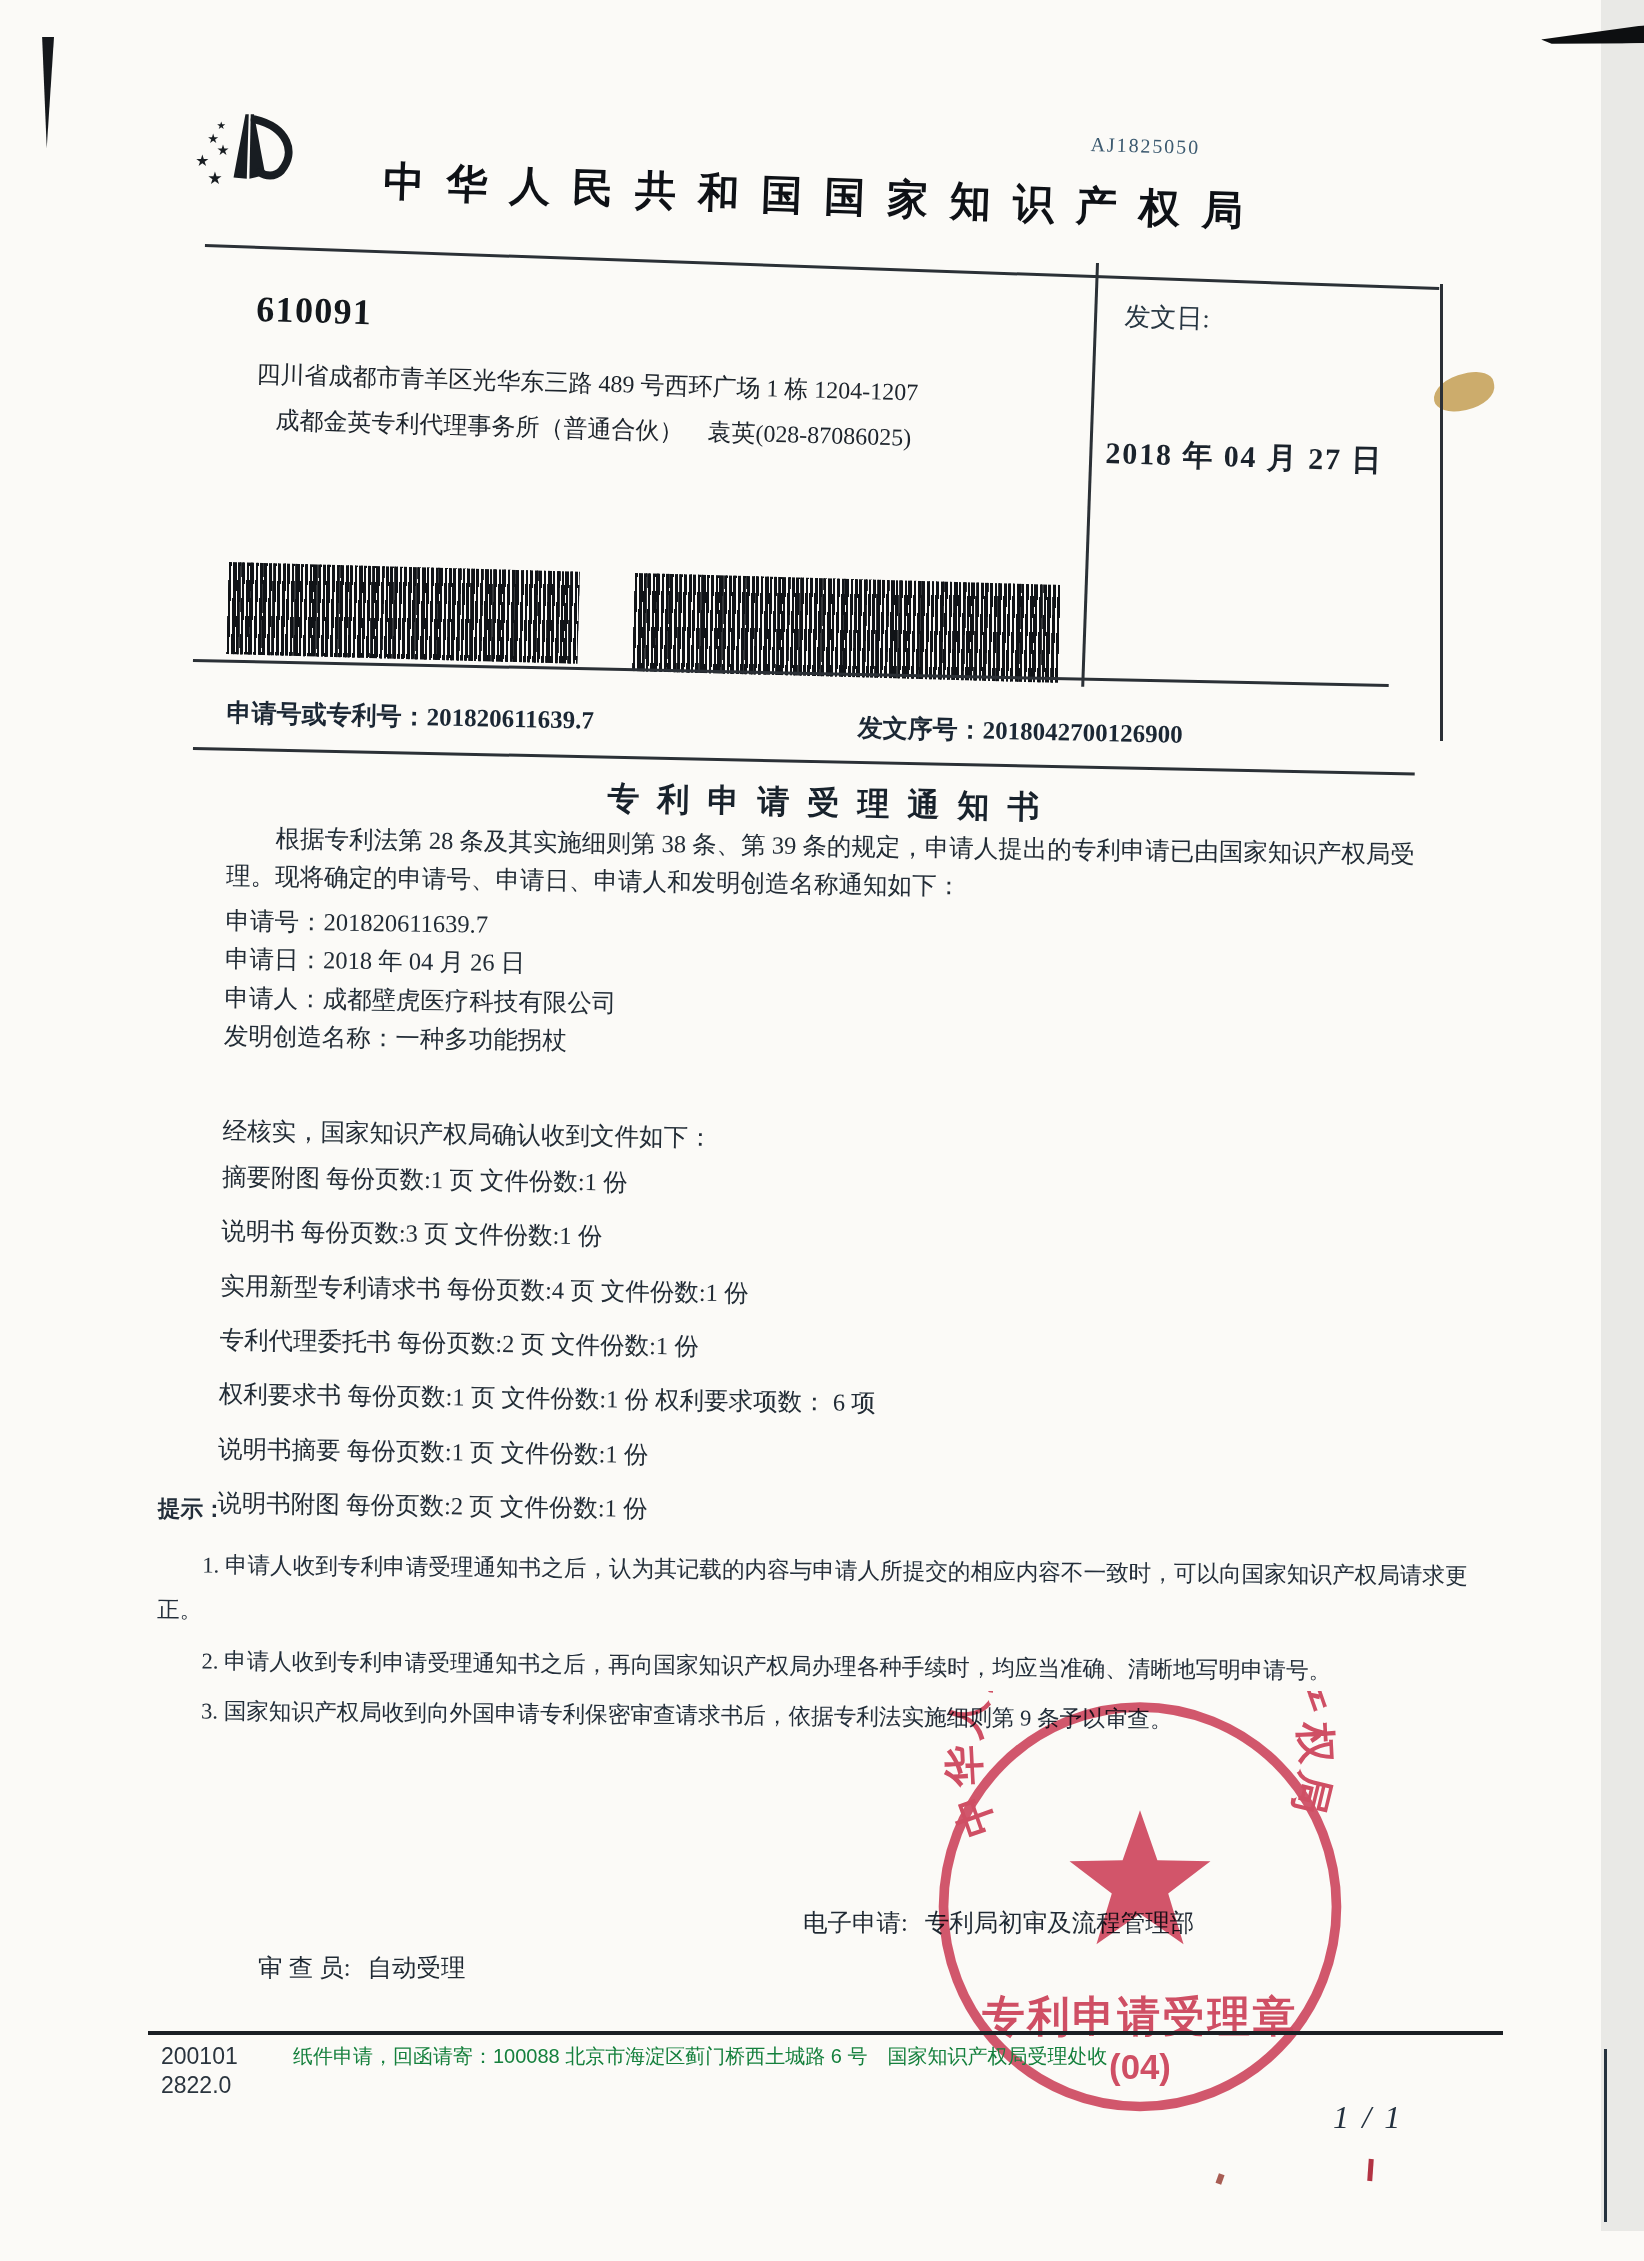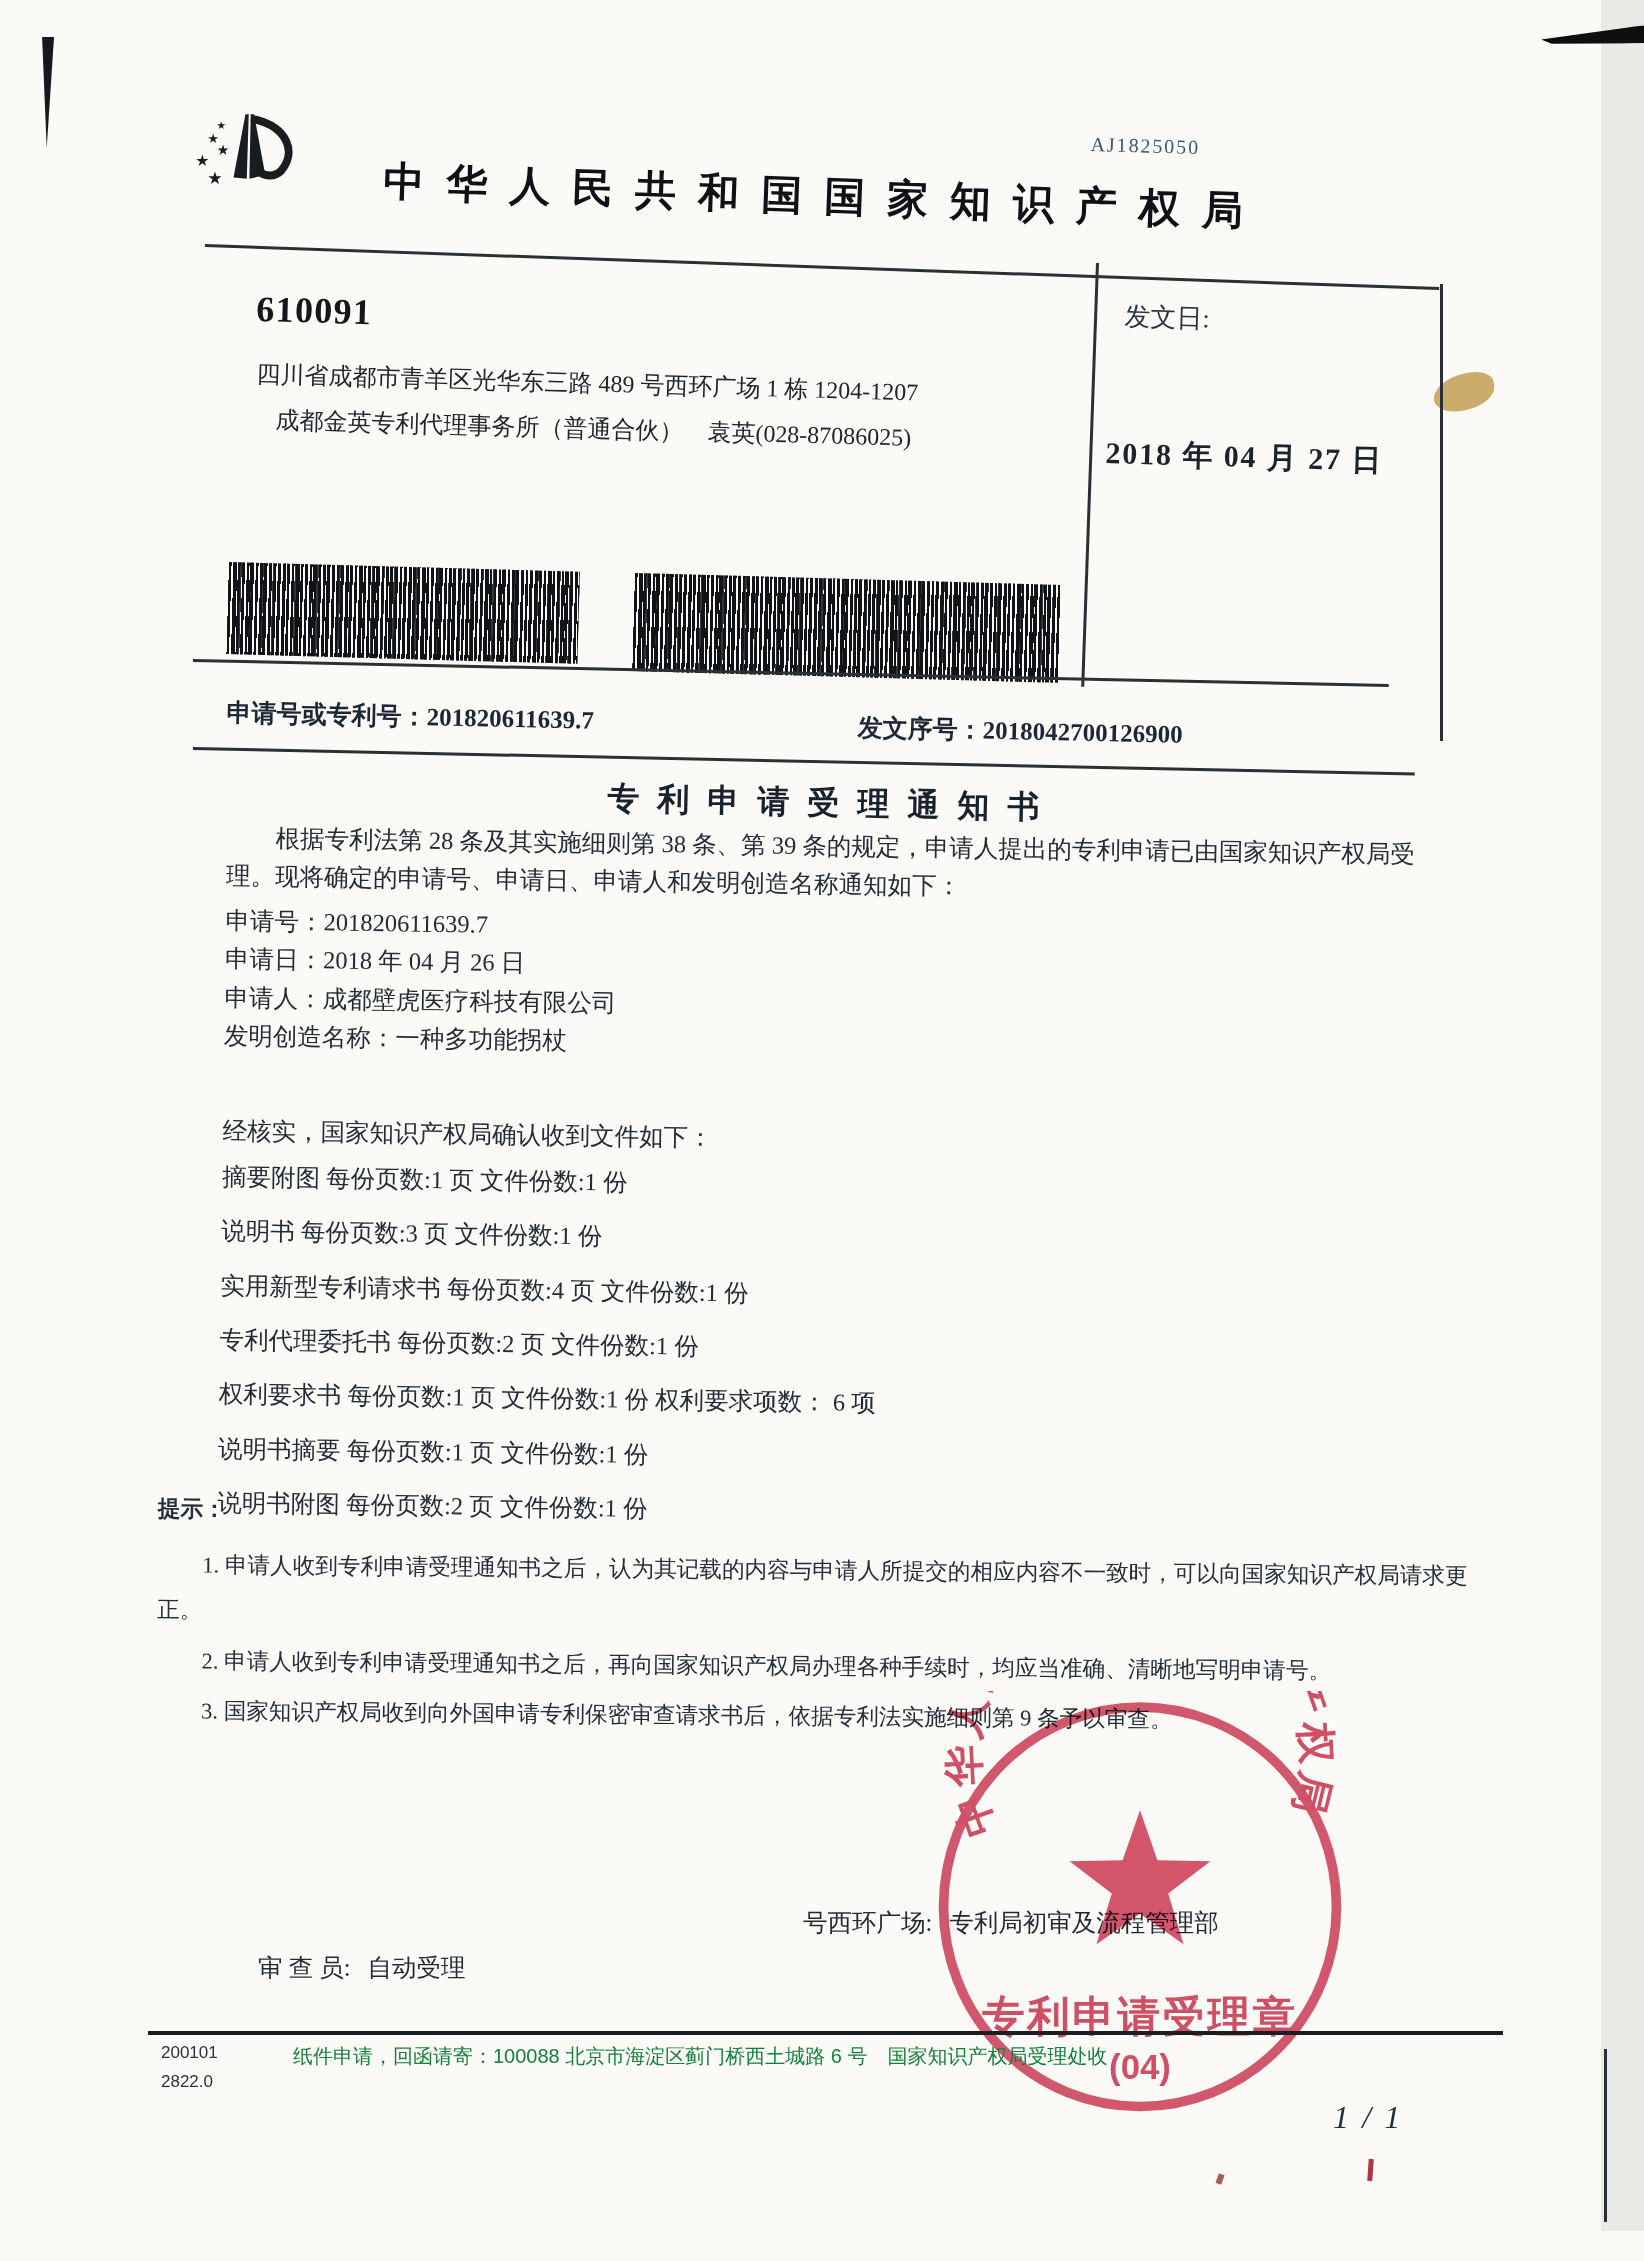--- a/index.html
+++ b/index.html
@@ -88,21 +88,21 @@
   .gapL{display:inline-block;width:17px;}
 
   
   .stamp{left:927px;top:1691px;width:426px;height:438px;
          mix-blend-mode:multiply;opacity:.92;}
 
   
   .footer-rule{left:148px;top:2031px;width:1355px;height:3.9px;background:#1b1f24;}
   .f-code1{left:161px;top:2043px;}
   .f-code2{left:161px;top:2072px;}
-  .f-code1,.f-code2{font-size:17px;color:#2a343e;font-family:"Liberation Sans","DejaVu Sans",sans-serif;text-align:center;}
+  .f-code1,.f-code2{font-size:23px;color:#2a343e;font-family:"Liberation Sans","DejaVu Sans",sans-serif;text-align:center;}
   .f-lines{left:293px;top:2041px;width:1161px;font-size:20px;line-height:1.52;color:#15803d;
            font-family:"Liberation Sans","DejaVu Sans",sans-serif;}
   .f-lines p{margin:0;}
   .page-no{left:1333px;top:2099px;font-size:32px;font-style:italic;color:#22303e;letter-spacing:2.6px;}
 </style>
 </head>
 <body>
 
 <div class="page">
 
@@ -166,21 +166,21 @@
   </div>
 
   <div class="abs tips rE">
     <p class="tips-label">提示：</p>
     <p class="tip">1. 申请人收到专利申请受理通知书之后，认为其记载的内容与申请人所提交的相应内容不一致时，可以向国家知识产权局请求更正。</p>
     <p class="tip">2. 申请人收到专利申请受理通知书之后，再向国家知识产权局办理各种手续时，均应当准确、清晰地写明申请号。</p>
     <p class="tip">3. 国家知识产权局收到向外国申请专利保密审查请求书后，依据专利法实施细则第 9 条予以审查。</p>
   </div>
 
   <div class="abs examiner"><span>审 查 员:</span><span class="gapL"></span><span>自动受理</span></div>
-  <div class="abs dept"><span>号西环广场:</span><span class="gapL"></span><span>专利局初审及流程管理部</span></div>
+  <div class="abs dept"><span>电子申请:</span><span class="gapL"></span><span>专利局初审及流程管理部</span></div>
 
   <svg class="abs stamp" viewBox="0 0 660 680">
     <ellipse cx="330" cy="335" rx="305" ry="310" fill="none" stroke="#d0415a" stroke-width="15" opacity="0.95"></ellipse>
     <path id="ringPath" d="M 107.5 216.8 A 252 252 0 1 1 552.5 216.8" fill="none"></path>
     <text font-size="64" font-weight="bold" fill="#d0415a" letter-spacing="8" font-family="Liberation Sans, DejaVu Sans, sans-serif">
       <textPath href="#ringPath" startOffset="2">中华人民共和国国家知识产权局</textPath>
     </text>
     <polygon fill="#d0415a" opacity="0.96" points="330,185 357,262.8 439.4,264.5 373.8,314.2 397.6,393 330,346 262.4,393 286.2,314.2 220.6,264.5 303,262.8"></polygon>
     <text x="330" y="528" text-anchor="middle" font-size="66" font-weight="bold" fill="#d0415a" letter-spacing="4" font-family="Liberation Sans, DejaVu Sans, sans-serif">专利申请受理章</text>
     <text x="330" y="602" text-anchor="middle" font-size="54" font-weight="bold" fill="#d0415a" font-family="Liberation Sans, DejaVu Sans, sans-serif">(04)</text>

